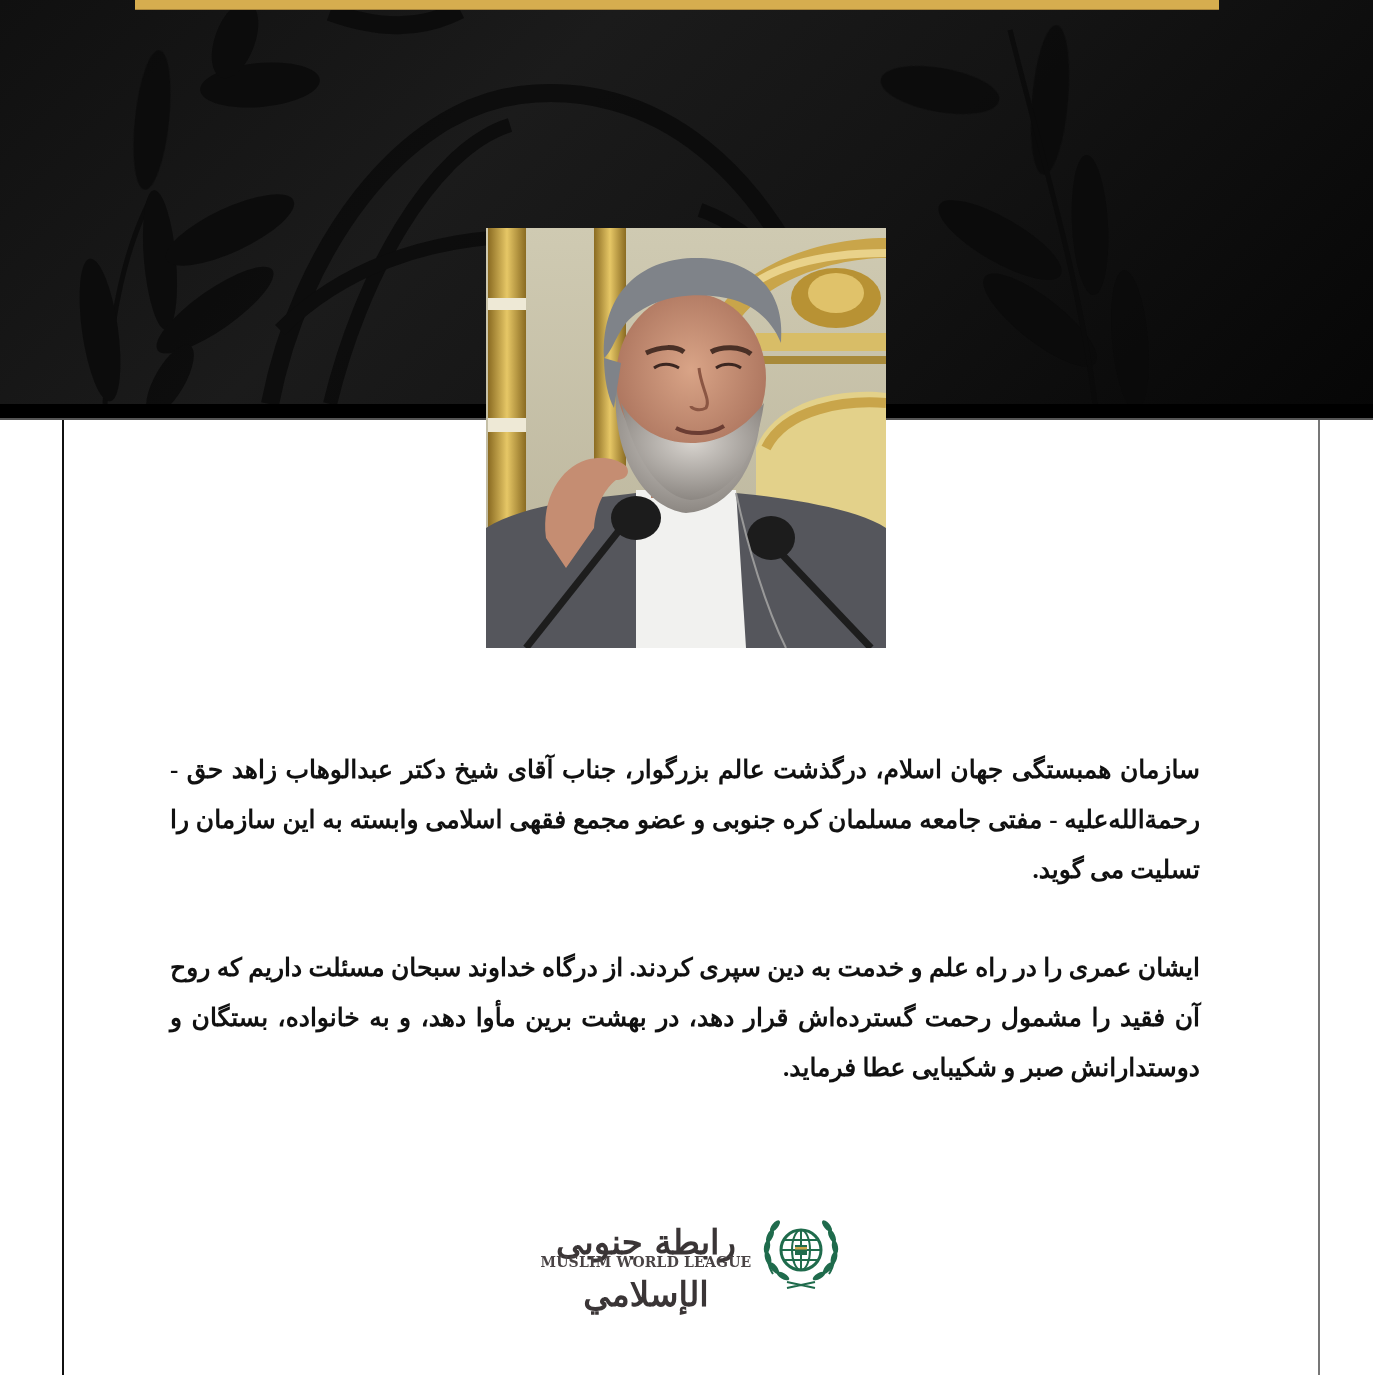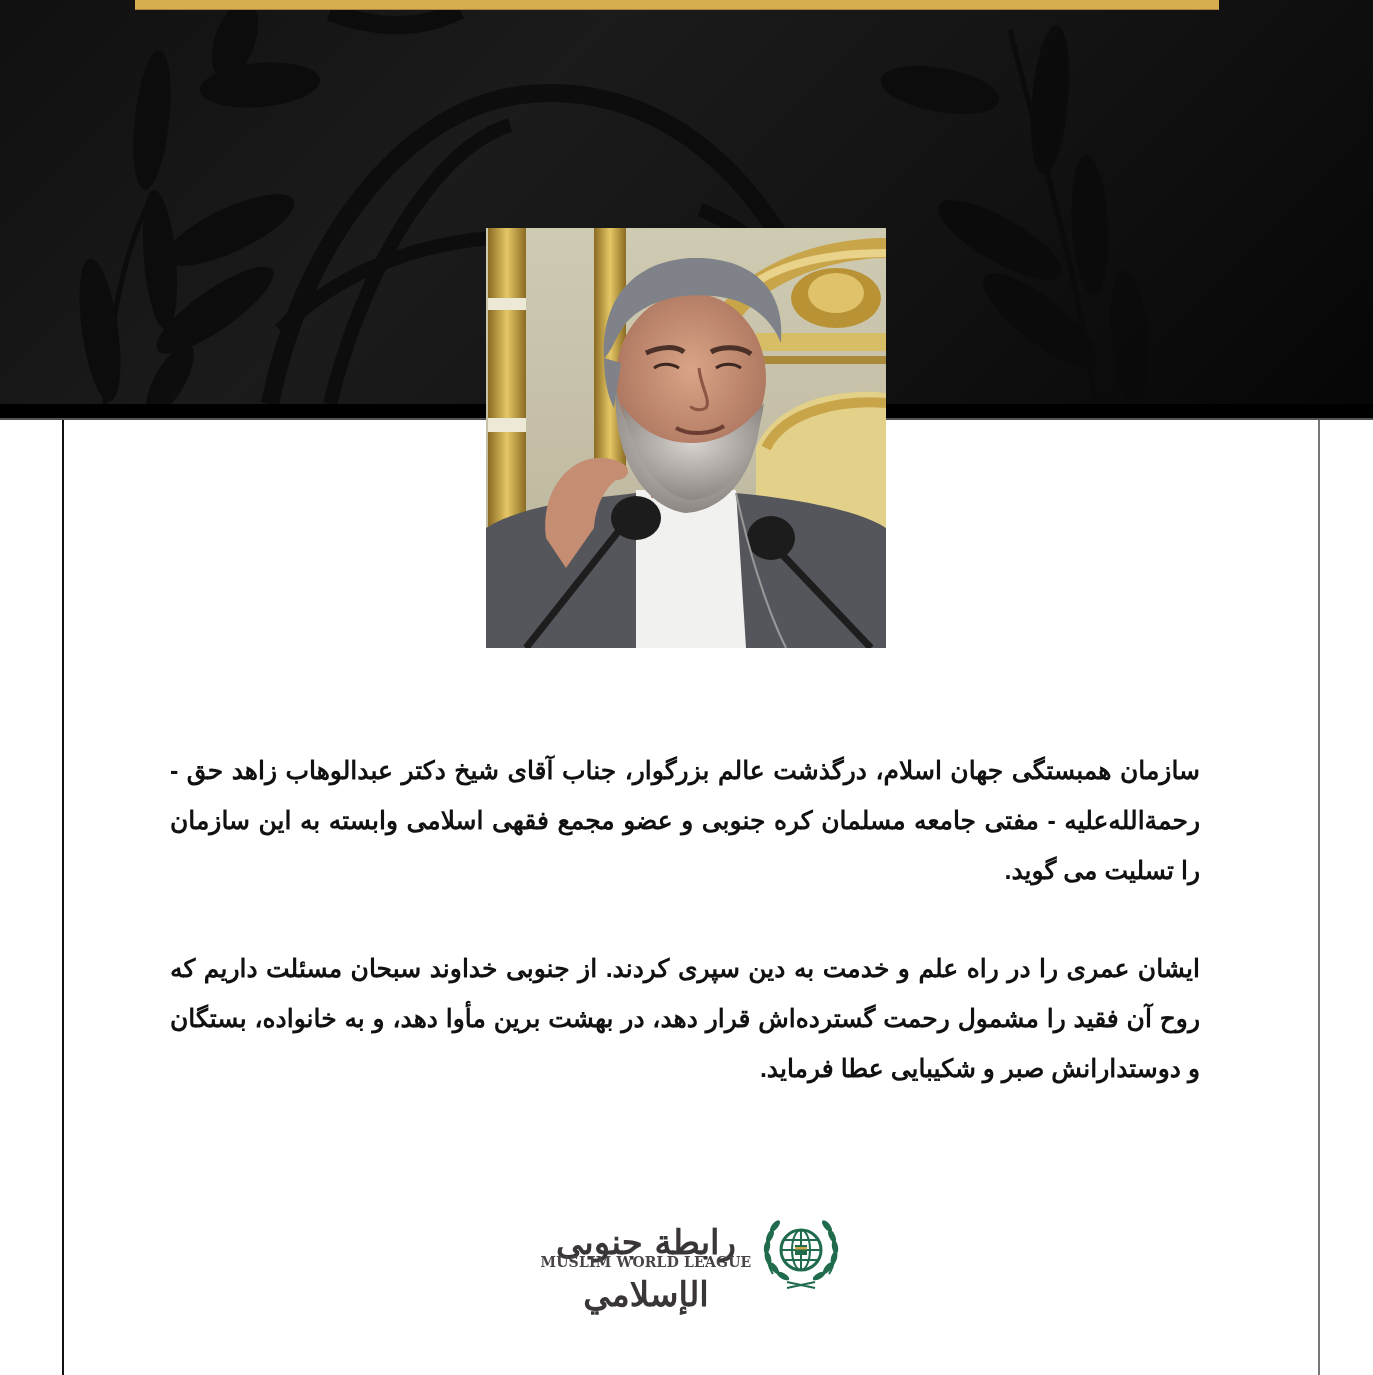--- a/index.html
+++ b/index.html
@@ -67,21 +67,21 @@
 
     
     .text-block {
       position: absolute;
       left: 170px; top: 745px;
       width: 1030px;
       direction: rtl;
       text-align: justify;
       text-align-last: right;
       color: #111;
-      font-family: Liberation Sans, sans-serif;
+      font-family: Liberation Serif, serif;
       font-weight: bold;
       font-size: 25px;
       line-height: 50px;
     }
     .text-block p { margin: 0; }
     .text-block p + p { margin-top: 48px; }
 
     
     .logo {
       position: absolute;
@@ -225,21 +225,21 @@
     <ellipse cx="150" cy="290" rx="25" ry="22" fill="#1c1c1c"></ellipse>
     <line x1="290" y1="320" x2="385" y2="420" stroke="#1d1d1d" stroke-width="7"></line>
     <ellipse cx="285" cy="310" rx="24" ry="22" fill="#1c1c1c"></ellipse>
 
     <path d="M250 265 C262 320 280 380 300 420" stroke="#999" stroke-width="2" fill="none"></path>
   </svg>
 </div>
 
 <div class="text-block">
   <p>سازمان همبستگی جهان اسلام، درگذشت عالم بزرگوار، جناب آقای شیخ دکتر عبدالوهاب زاهد حق - رحمةالله‌علیه - مفتی جامعه مسلمان کره جنوبی و عضو مجمع فقهی اسلامی وابسته به این سازمان را تسلیت می گوید.</p>
-  <p>ایشان عمری را در راه علم و خدمت به دین سپری کردند. از جنوبی خداوند سبحان مسئلت داریم که روح آن فقید را مشمول رحمت گسترده‌اش قرار دهد، در بهشت برین مأوا دهد، و به خانواده، بستگان و دوستدارانش صبر و شکیبایی عطا فرماید.</p>
+  <p>ایشان عمری را در راه علم و خدمت به دین سپری کردند. از درگاه خداوند سبحان مسئلت داریم که روح آن فقید را مشمول رحمت گسترده‌اش قرار دهد، در بهشت برین مأوا دهد، و به خانواده، بستگان و دوستدارانش صبر و شکیبایی عطا فرماید.</p>
 </div>
 
 <div class="logo">
   <div class="logo-arabic">رابطة جنوبی الإسلامي</div>
   <div class="logo-english">MUSLIM WORLD LEAGUE</div>
   <svg class="logo-emblem" viewBox="0 0 80 80" width="80" height="80">
     <g fill="none" stroke="#1f6b4c">
 
       <circle cx="40" cy="38" r="20" stroke-width="3"></circle>
       <ellipse cx="40" cy="38" rx="9" ry="20" stroke-width="2"></ellipse>

